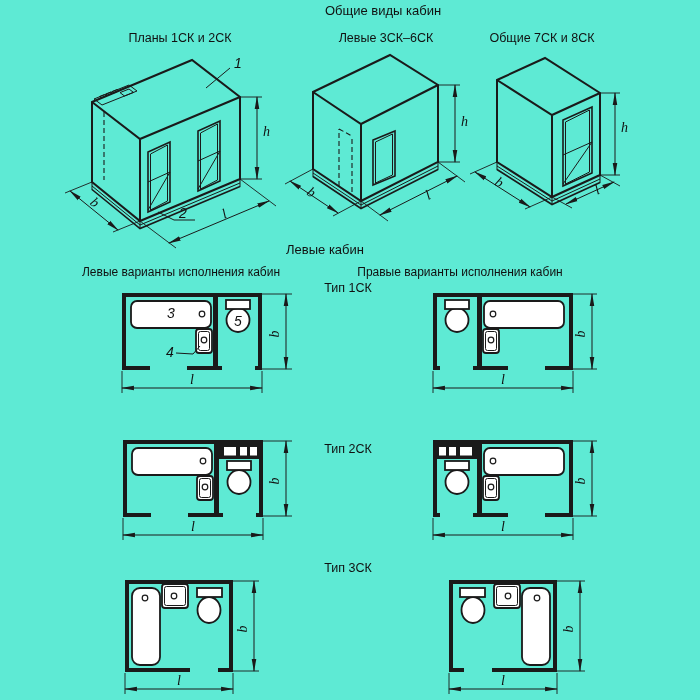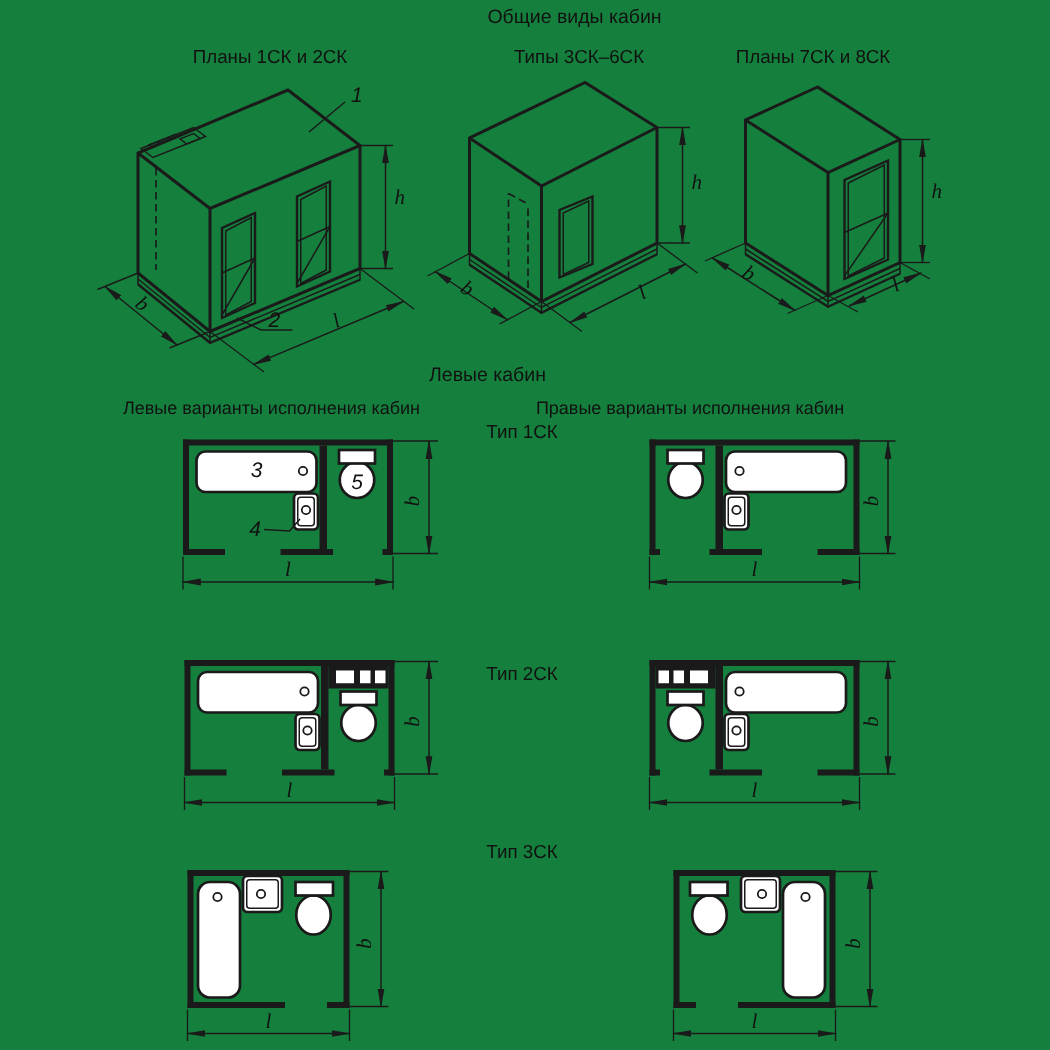--- a/index.html
+++ b/index.html
@@ -1,16 +1,16 @@
 <!DOCTYPE html>
 <html><head>
 <meta charset="utf-8">
 <style>
   html,body{margin:0;padding:0;background:#fff}
-  .page{position:relative;width:700px;height:700px;background:#15803d;
+  .page{position:relative;width:700px;height:700px;background:#5eead4;
         font-family:"Liberation Sans",sans-serif;color:#111;overflow:hidden}
   .t{position:absolute;transform:translateX(-50%);text-align:center;white-space:nowrap}
   .main{font-size:13px}
   .sub{font-size:12.5px}
   .hdr{font-size:12px}
   .typ{font-size:12.5px}
   svg.sheet{position:absolute;left:0;top:0}
   .ln2{stroke:#1a1a1a;stroke-width:2;fill:none;stroke-linejoin:miter}
   .ln15{stroke:#1a1a1a;stroke-width:1.6;fill:none}
   .ln1{stroke:#1a1a1a;stroke-width:1;fill:none}
@@ -26,22 +26,22 @@
   .cotxt{font-family:"Liberation Sans",sans-serif;font-style:italic;font-size:14px;fill:#111}
   .mid{text-anchor:middle}
 </style>
 </head>
 <body>
 
 <div class="page">
 
   <div class="t main" style="left:383px;top:3px">Общие виды кабин</div>
   <div class="t sub" style="left:180px;top:31px">Планы 1СК и 2СК</div>
-  <div class="t sub" style="left:386px;top:31px">Типы 3СК–6СК</div>
-  <div class="t sub" style="left:542px;top:31px">Планы 7СК и 8СК</div>
+  <div class="t sub" style="left:386px;top:31px">Левые 3СК–6СК</div>
+  <div class="t sub" style="left:542px;top:31px">Общие 7СК и 8СК</div>
   <div class="t main" style="left:325px;top:242px">Левые кабин</div>
   <div class="t hdr" style="left:181px;top:265px">Левые варианты исполнения кабин</div>
   <div class="t hdr" style="left:460px;top:265px">Правые варианты исполнения кабин</div>
   <div class="t typ" style="left:348px;top:281px">Тип 1СК</div>
   <div class="t typ" style="left:348px;top:442px">Тип 2СК</div>
   <div class="t typ" style="left:348px;top:561px">Тип 3СК</div>
 
   <svg class="sheet" width="700" height="700" viewBox="0 0 700 700">
     <defs>
       <marker id="arr" viewBox="0 0 12 5" refX="11" refY="2.5" markerWidth="13" markerHeight="5.5" orient="auto-start-reverse">

